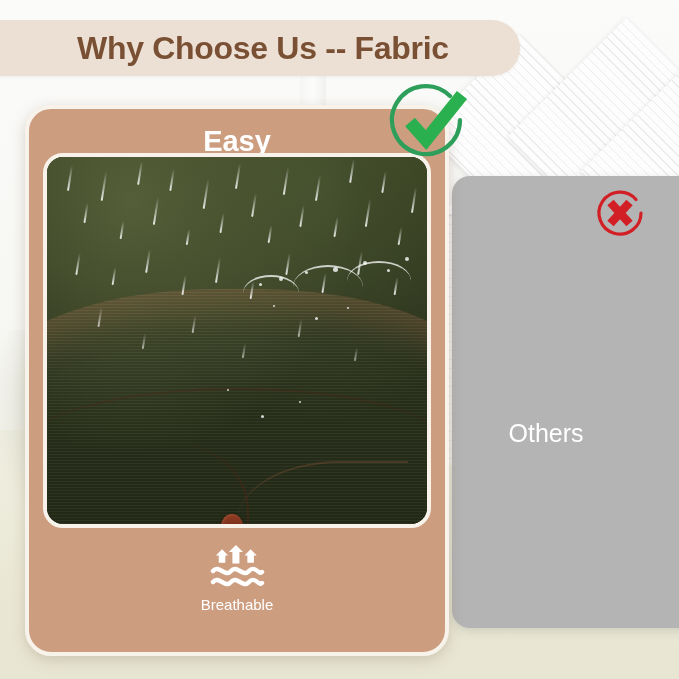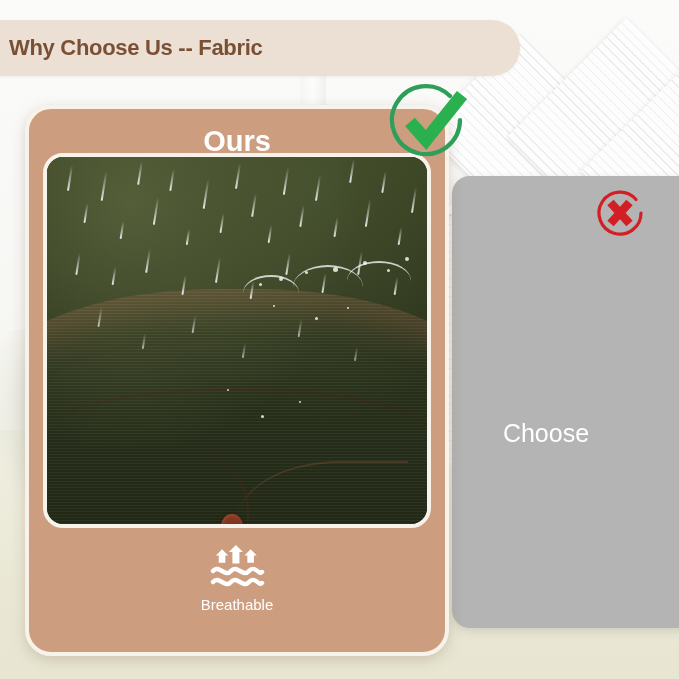--- a/index.html
+++ b/index.html
@@ -122,23 +122,23 @@
     width: 560px;
     height: 56px;
     background: #ece0d4;
     border-radius: 0 30px 30px 0;
     display: flex;
     align-items: center;
     z-index: 30;
     box-shadow: 0 1px 3px rgba(140,120,100,0.10);
   }
   .header-title {
-    margin-left: 49px;
+    margin-left: 117px;
     color: #7a5034;
-    font-size: 22px;
+    font-size: 32px;
     font-weight: bold;
     letter-spacing: -0.3px;
     white-space: nowrap;
   }
 
   
   .others-card {
     position: absolute;
     left: 452px;
     top: 176px;
@@ -355,32 +355,32 @@
     <div class="gable gable-a"></div>
     <div class="gable gable-b"></div>
     <div class="gable gable-c"></div>
   </div>
 
   <div class="header-pill">
     <span class="header-title">Why Choose Us -- Fabric</span>
   </div>
 
   <div class="others-card">
-    <div class="others-title">Choose</div>
+    <div class="others-title">Others</div>
 
   </div>
 
   <svg class="x-badge" viewBox="0 0 56 56">
     <path d="M44 14.5 A21 21 0 1 0 49 28" fill="none" stroke="#d21f26" stroke-width="3.2" stroke-linecap="round"></path>
     <path d="M18.5 17.5 L37.5 38.5" stroke="#d21f26" stroke-width="8.5" stroke-linecap="butt"></path>
     <path d="M37.5 17.5 L18.5 38.5" stroke="#d21f26" stroke-width="8.5" stroke-linecap="butt"></path>
   </svg>
 
   <div class="ours-card">
-    <div class="ours-title">Ours</div>
+    <div class="ours-title">Easy</div>
 
     <div class="photo-frame">
       <div class="photo-bg"></div>
       <div class="cushion">
         <div class="cushion-ribs"></div>
         <div class="cushion-seam"></div>
         <div class="tuft-fold-l"></div>
         <div class="tuft-fold-r"></div>
         <div class="tuft"></div>
 

